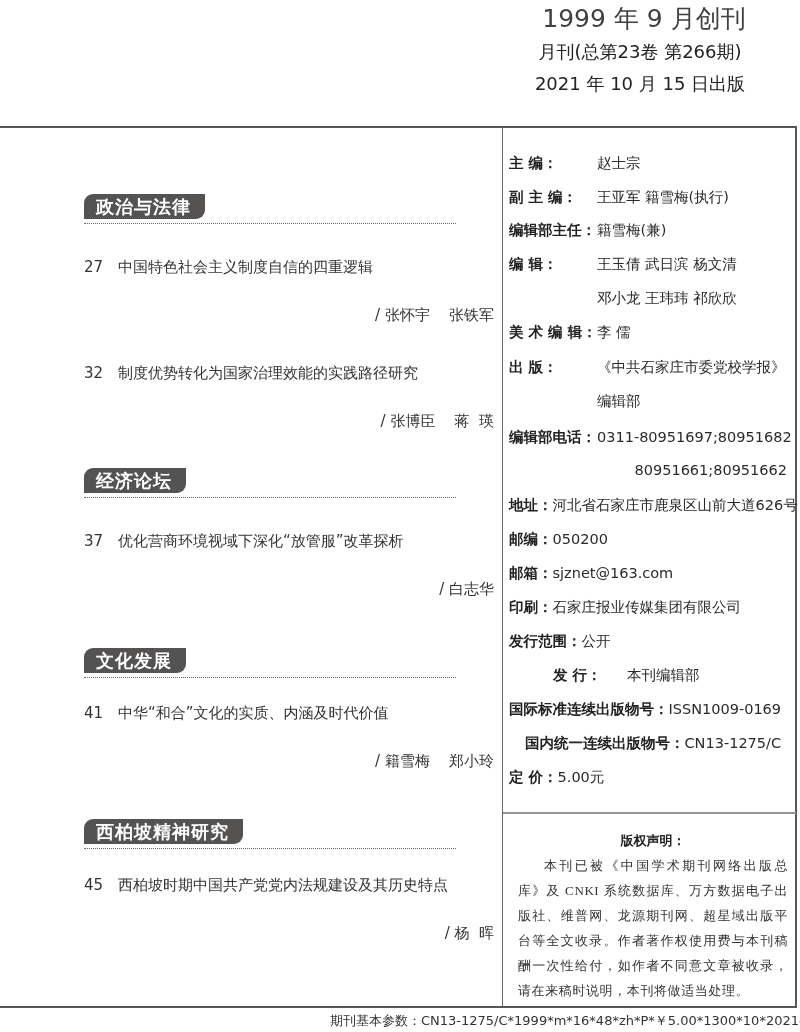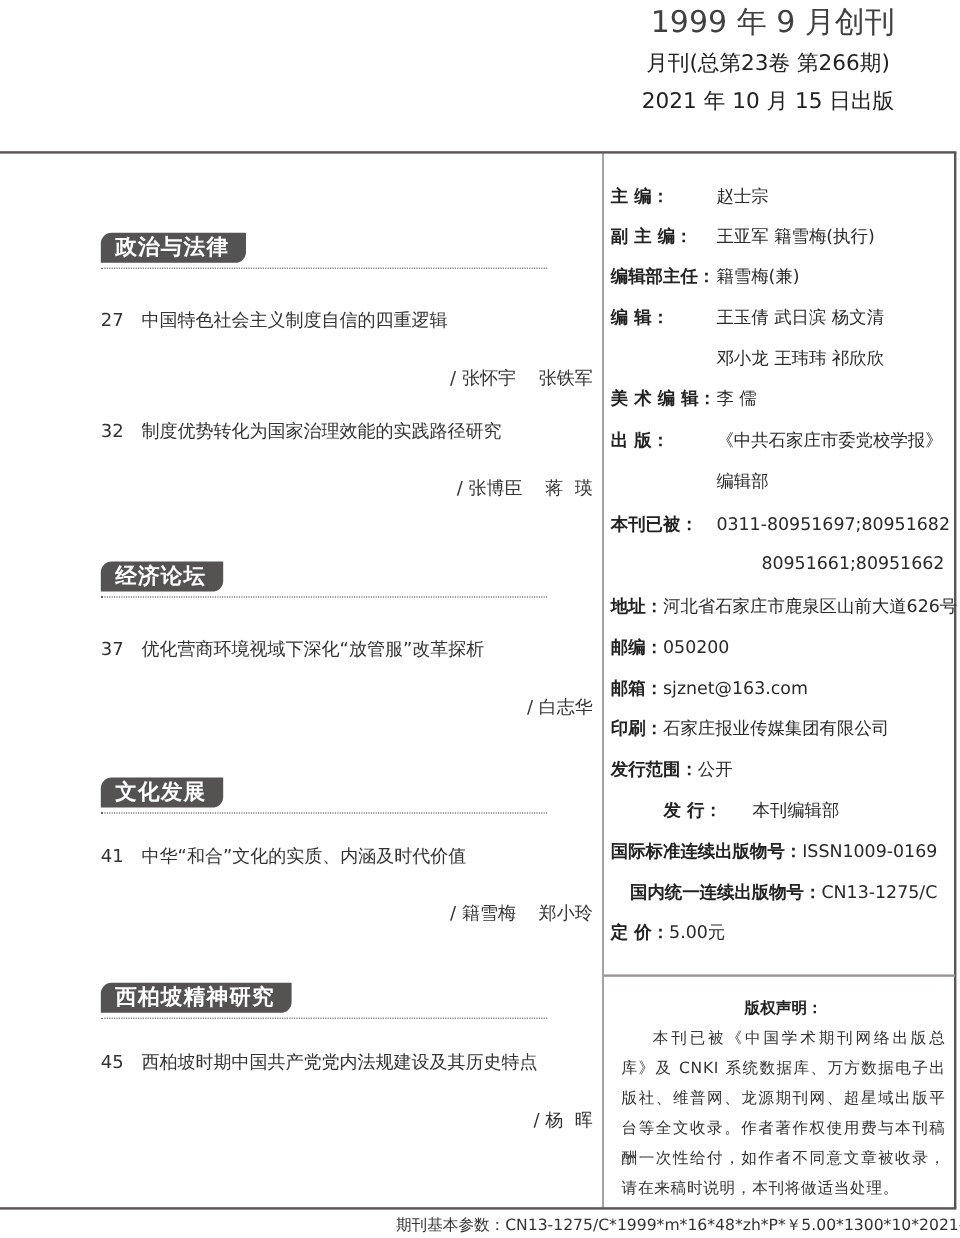--- a/index.html
+++ b/index.html
@@ -171,20 +171,21 @@
     }
     .copyright .heading {
       font-weight: bold;
       color: #222;
       text-align: center;
     }
     .copyright .body {
       text-indent: 2em;
       text-align: justify;
       letter-spacing: 0.6px;
+      font-family: Liberation Serif, serif;
     }
 
     
     .footer {
       position: absolute;
       left: 330px; top: 1012px;
       width: 470px;
       font-size: 13px;
       color: #333;
       white-space: nowrap;
@@ -209,21 +210,21 @@
 
   <div class="section" style="top:66px;">
     <span class="section-badge">政治与法律</span>
     <div class="section-rule"></div>
   </div>
   <div class="article" style="left:84px; top:130px;">
     <span class="page">27</span>
     <span class="title">中国特色社会主义制度自信的四重逻辑</span>
     <span class="authors">/ 张怀宇    张铁军</span>
   </div>
-  <div class="article" style="left:84px; top:222px;">
+  <div class="article" style="left:84px; top:236px;">
     <span class="page">32</span>
     <span class="title">制度优势转化为国家治理效能的实践路径研究</span>
     <span class="authors">/ 张博臣    蒋  瑛</span>
   </div>
 
   <div class="section" style="top:340px;">
     <span class="section-badge">经济论坛</span>
     <div class="section-rule"></div>
   </div>
   <div class="article" style="left:84px; top:404px;">
@@ -272,21 +273,21 @@
   <div class="info-row" style="top:195px;">
     <span class="lbl w88">美 术 编 辑：</span><span class="val">李   儒</span>
   </div>
   <div class="info-row" style="top:230px;">
     <span class="lbl w88">出      版：</span><span class="val">《中共石家庄市委党校学报》</span>
   </div>
   <div class="info-row cont" style="top:264px;">
     <span class="val">编辑部</span>
   </div>
   <div class="info-row" style="top:300px;">
-    <span class="lbl w88">本刊已被：</span><span class="val">0311-80951697;80951682</span>
+    <span class="lbl w88">编辑部电话：</span><span class="val">0311-80951697;80951682</span>
   </div>
   <div class="info-row right" style="top:334px;">
     <span class="val">80951661;80951662</span>
   </div>
   <div class="info-row" style="top:368px;">
     <span class="lbl">地址：</span><span class="val">河北省石家庄市鹿泉区山前大道626号</span>
   </div>
   <div class="info-row" style="top:402px;">
     <span class="lbl">邮编：</span><span class="val">050200</span>
   </div>

